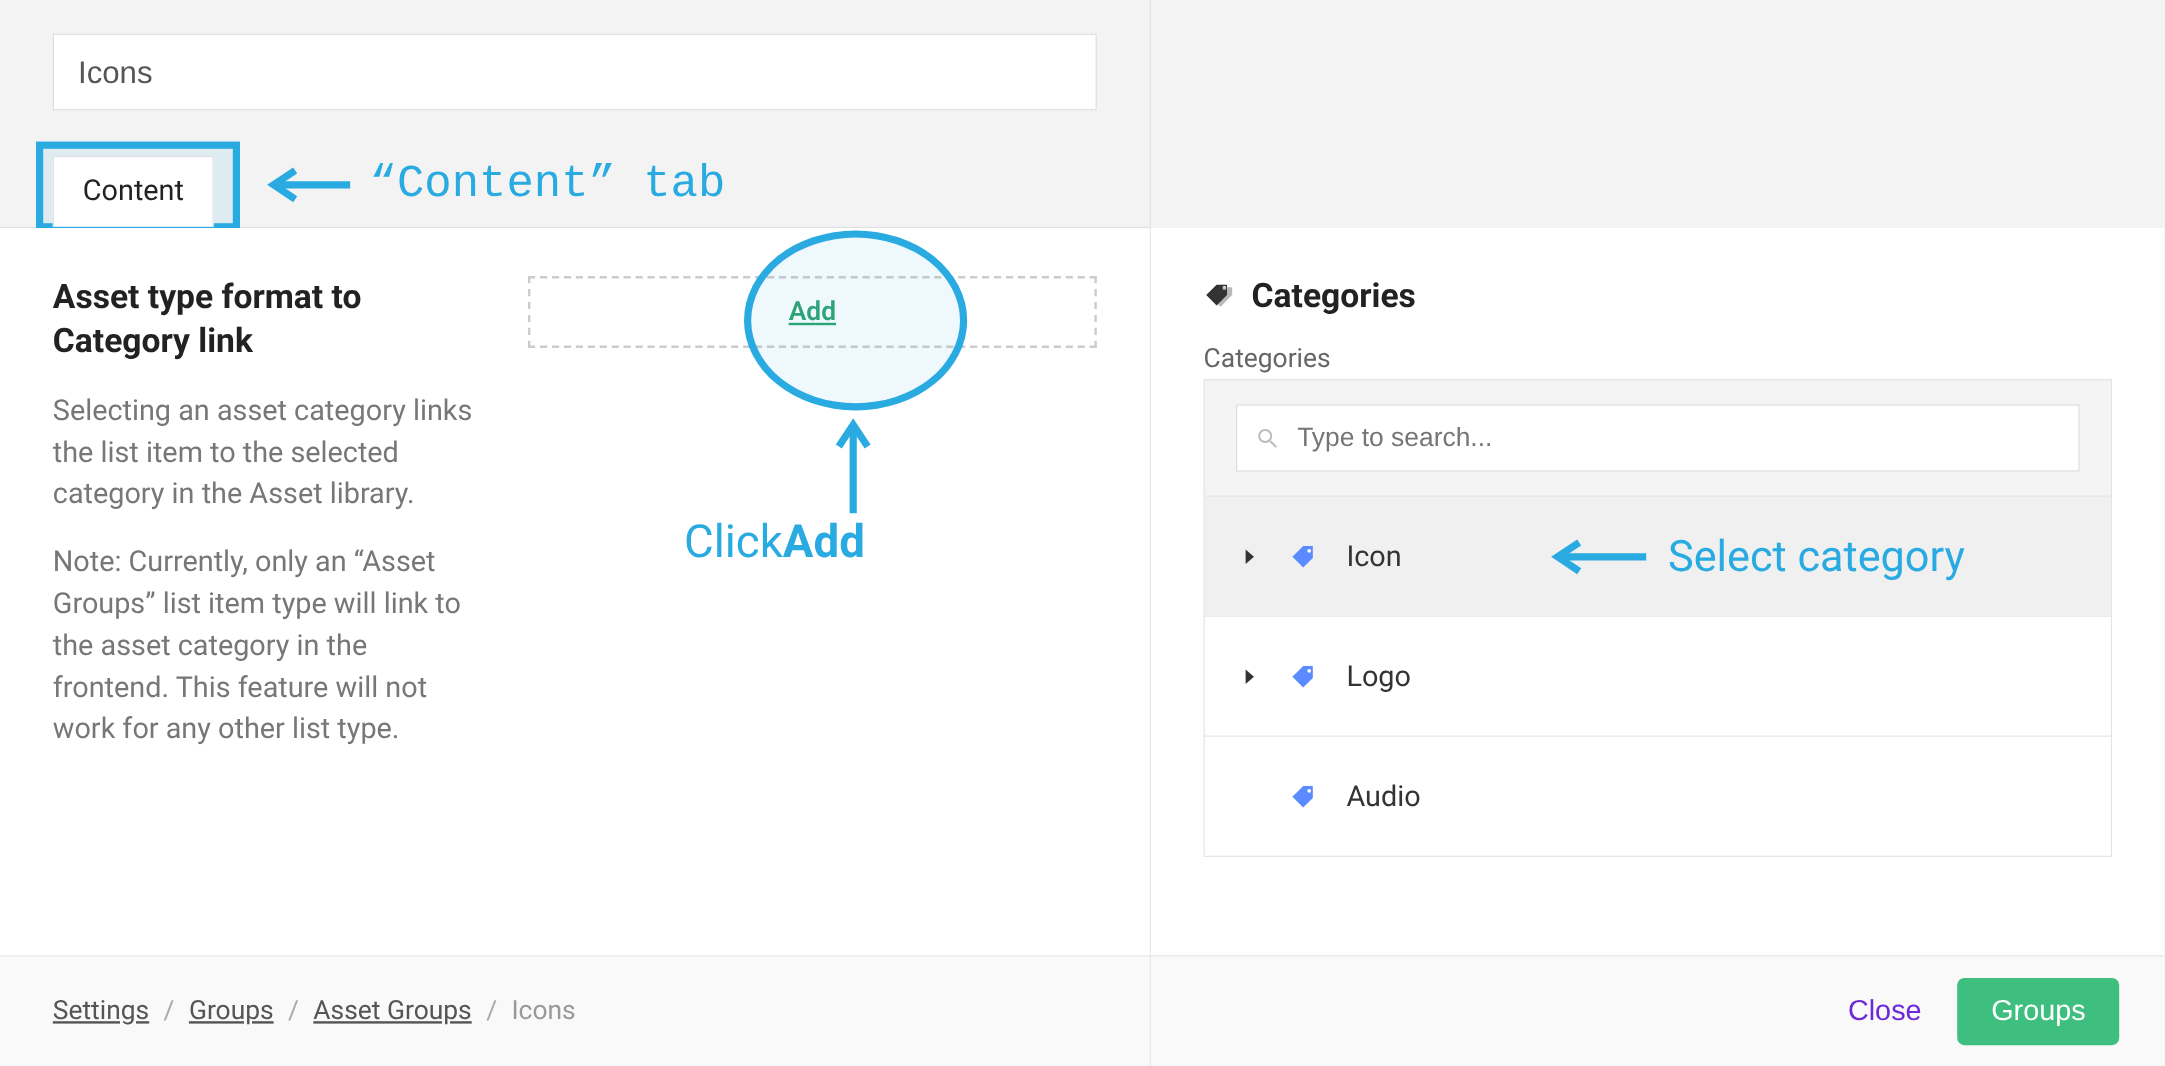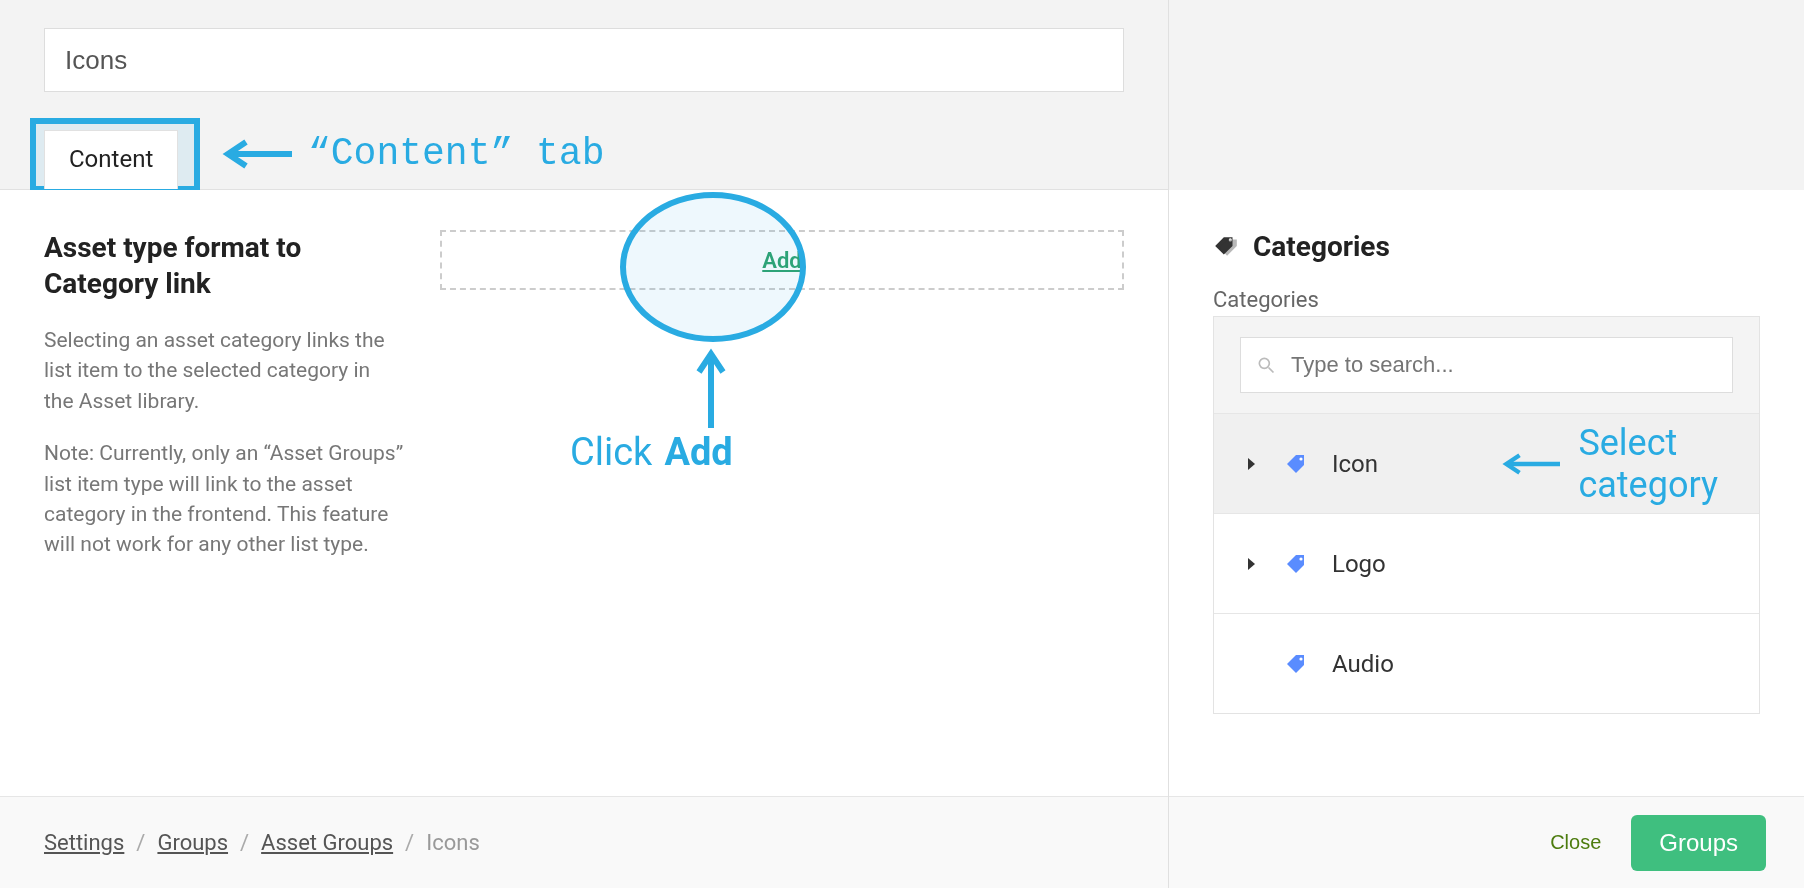--- a/index.html
+++ b/index.html
@@ -13,54 +13,54 @@
   .tabs-row { margin-top: 22px; padding: 0 44px; border-bottom: 1px solid #e1e1e1; display: flex; align-items: flex-end; position: relative; }
   .tab-highlight { position: absolute; top: 4px; left: 30px; width: 170px; height: 74px; border: 6px solid #29abe2; background: rgba(41,171,226,0.10); pointer-events: none; }
   .tab { padding: 14px 24px 16px 24px; font-size: 24px; color: #222; background: #fff; border: 1px solid #e1e1e1; border-bottom: none; position: relative; cursor: pointer; margin-top: 16px; }
 
   .arrow-label { color: #29abe2; font-size: 38px; font-weight: 400; display: inline-flex; align-items: center; gap: 16px; pointer-events: none; font-family: Liberation Mono, monospace; }
   .content-tab-annot { position: absolute; left: 222px; top: 18px; }
 
   .content-body { flex: 1 1 auto; background: #fff; margin: 0; padding: 40px 44px 20px 44px; display: flex; gap: 36px; position: relative; }
   .left-col { width: 360px; }
   .left-col h2 { font-size: 28px; font-weight: 700; color: #222; line-height: 1.3; }
-  .left-col p { margin-top: 22px; font-size: 21px; color: #777; line-height: 1.45; }
+  .left-col p { margin-top: 22px; font-size: 24px; color: #777; line-height: 1.45; }
   .right-col { flex: 1 1 auto; position: relative; }
   .add-box { border: 2px dashed #ccc; height: 60px; display: flex; align-items: center; justify-content: center; position: relative; }
   .add-link { color: #2ea36f; font-size: 22px; font-weight: 600; cursor: pointer; text-decoration: underline; }
   .add-circle { position: absolute; left: 180px; top: -38px; width: 186px; height: 150px; border: 6px solid #29abe2; border-radius: 50%; background: rgba(41,171,226,0.08); pointer-events: none; }
-  .click-add-annot { position: absolute; left: 130px; top: 200px; color:#29abe2; font-size: 38px; font-weight:400; display:flex; align-items:center; gap:12px; pointer-events:none;}
+  .click-add-annot { position: absolute; left: 130px; top: 200px; color:#29abe2; font-size: 38px; font-weight:400; display:flex; align-items:center; gap:0; pointer-events:none;}
   .click-add-annot .bold { font-weight: 700; }
 
   .footer-breadcrumb { height: 92px; border-top: 1px solid #e6e6e6; background: #f9f9f9; display: flex; align-items: center; padding: 0 44px; font-size: 22px; color: #6b6b6b; gap: 12px; }
   .footer-breadcrumb a { color: #555; text-decoration: underline; cursor: pointer; }
   .footer-breadcrumb .sep { color: #aaa; }
   .footer-breadcrumb .current { color: #999; text-decoration: none; cursor: default; }
 
   
-  .right { width: 636px; flex: none; background: #f3f3f3; border-left: 1px solid #e0e0e0; box-shadow: -2px 0 6px rgba(0,0,0,0.05); display: flex; flex-direction: column; }
+  .right { width: 846px; flex: none; background: #f3f3f3; border-left: 1px solid #e0e0e0; box-shadow: -2px 0 6px rgba(0,0,0,0.05); display: flex; flex-direction: column; }
   .right-top-spacer { height: 190px; }
   .right-main { flex: 1 1 auto; background: #fff; padding: 40px 44px 0 44px; display:flex; flex-direction:column; overflow:hidden; }
   .cat-heading { display: flex; align-items: center; gap: 14px; font-size: 28px; font-weight: 700; color: #222; }
   .cat-sub { margin-top: 24px; font-size: 22px; color: #666; }
   .cat-box { margin-top: 4px; border: 1px solid #e3e3e3; background: #f4f4f4; border-radius: 0; }
   .search-wrap { padding: 20px 26px; }
   .search-input-wrap { position: relative; }
   .search-input { width: 100%; height: 56px; border: 1px solid #ddd; background: #fff; font-size: 22px; color: #555; padding: 0 16px 0 50px; outline: none; }
   .search-icon { position: absolute; left: 16px; top: 50%; transform: translateY(-50%); color: #bbb; }
   .cat-list { }
   .cat-item { display: flex; align-items: center; height: 100px; padding: 0 28px; border-top: 1px solid #e6e6e6; background: #fff; font-size: 24px; color: #333; gap: 24px; cursor: pointer; position: relative; }
   .cat-item.selected { background: #f0f0f0; }
   .item-caret { width: 18px; display:flex; justify-content:center; color:#333; font-size:16px; }
   .item-tag { color: #5a8cff; }
   .item-label {}
   .select-cat-annot { position:absolute; left:288px; top:50%; transform:translateY(-50%); color:#29abe2; font-size:36px; display:flex; align-items:center; gap:18px; pointer-events:none;}
 
   .right-footer { height: 92px; border-top: 1px solid #e6e6e6; background: #f9f9f9; display: flex; align-items: center; justify-content: flex-end; gap: 30px; padding: 0 38px; }
-  .btn-close { font-size: 20px; color: #4d7c0f; cursor: pointer; background: none; border: none; }
+  .btn-close { font-size: 24px; color: #6d28d9; cursor: pointer; background: none; border: none; }
   .btn-submit { font-size: 24px; color: #fff; background: #3fbf7f; border: none; border-radius: 6px; padding: 14px 28px; cursor: pointer; }
 
   svg { display: block; }
 
 </style>
 </head>
 <body>
 
 <div class="page">
 

